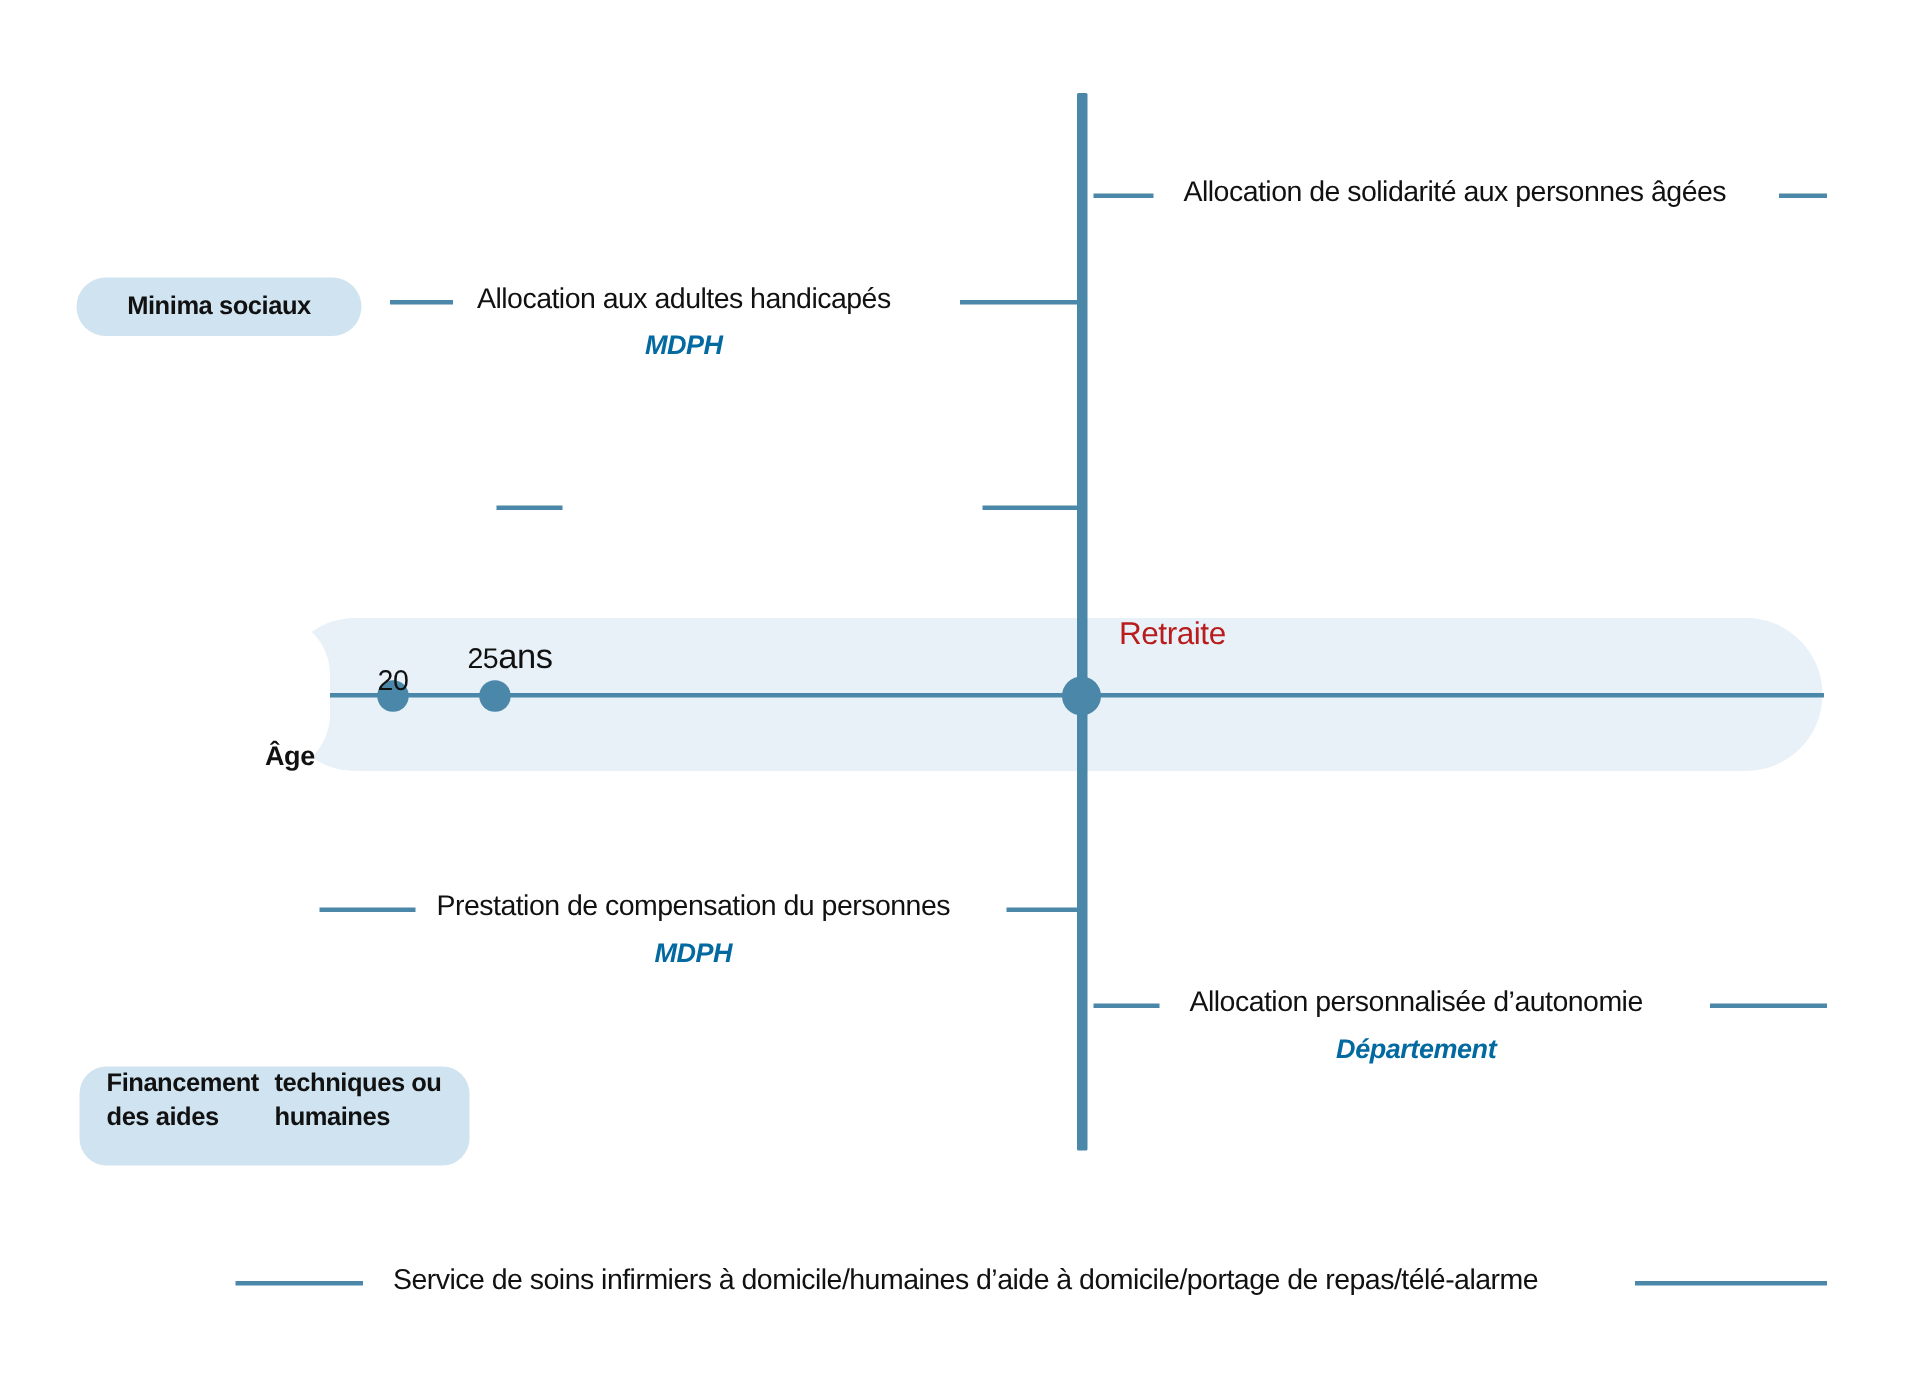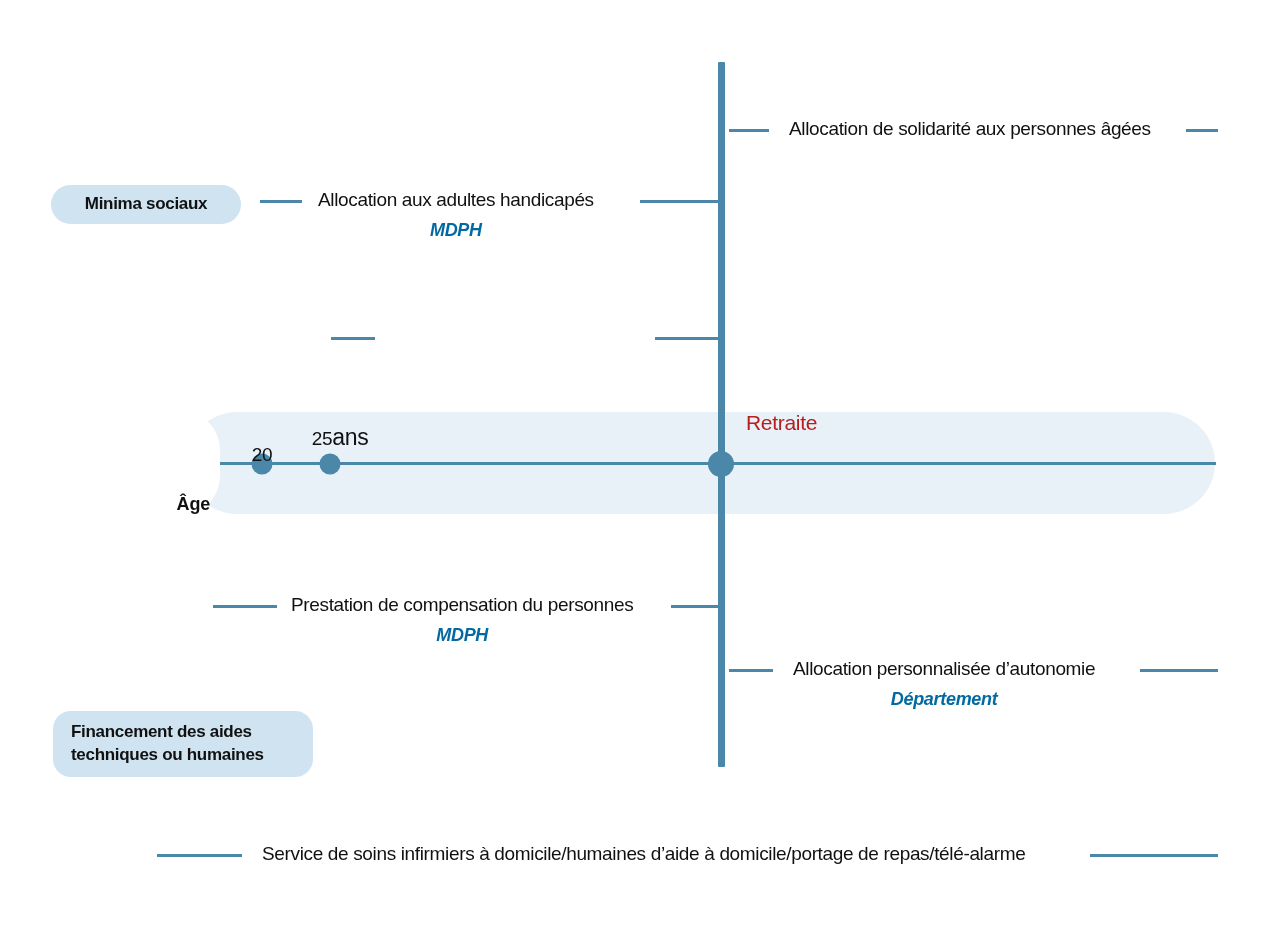--- a/index.html
+++ b/index.html
@@ -123,21 +123,21 @@
     top: 185px;
     width: 190px;
     height: 39px;
   }
   #pill-financement {
     left: 53px;
     top: 711px;
     width: 260px;
     height: 66px;
     border-radius: 18px;
-    flex-direction: column;
+    flex-direction: row;
     justify-content: center;
     align-items: flex-start;
     text-align: left;
   }
   #pill-financement .line { display: block; width: 100%; }
 
   
   .measure {
     position: absolute;
     text-align: center;

